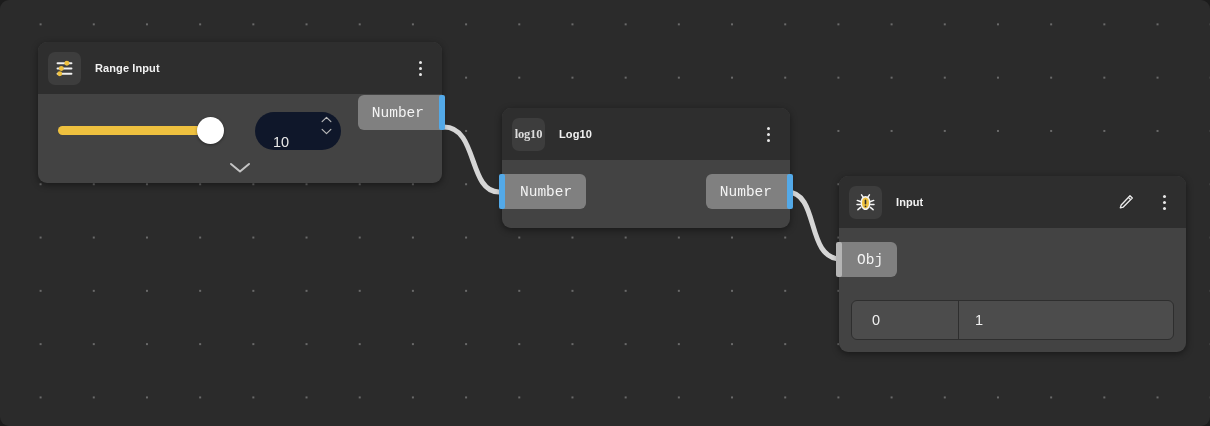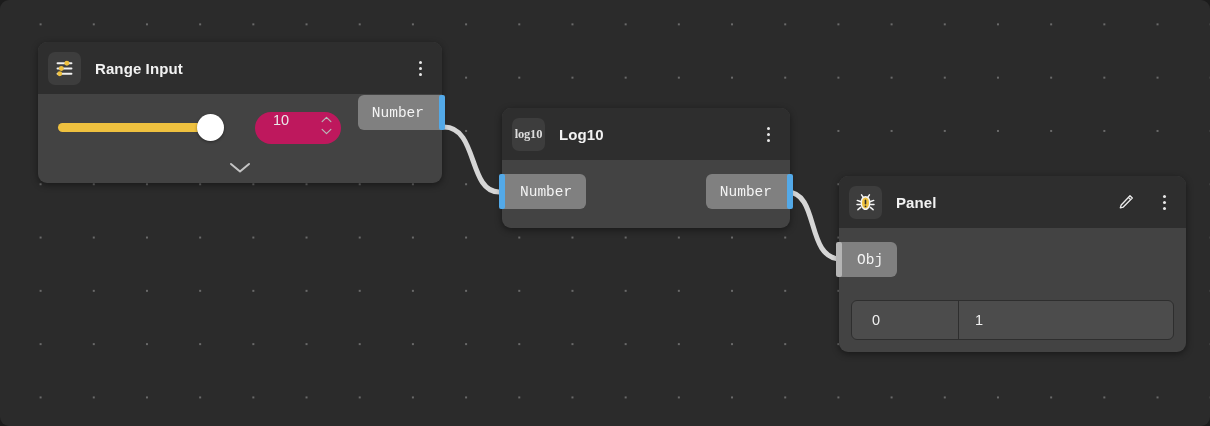--- a/index.html
+++ b/index.html
@@ -42,21 +42,21 @@
   }
   .node-icon{
     width:33px;height:33px;flex:0 0 33px;
     border-radius:7px;
     background:#3d3d3d;
     display:flex;align-items:center;justify-content:center;
   }
   .node-title{
     margin-left:14px;
     color:#f2f2f2;
-    font-size:15px;
+    font-size:11px;
     font-weight:bold;
     letter-spacing:.1px;
     white-space:nowrap;
   }
   .hdr-spacer{flex:1 1 auto;}
   .hdr-btn{
     width:20px;height:24px;flex:0 0 20px;
     display:flex;align-items:center;justify-content:center;
     cursor:pointer;
   }
@@ -107,23 +107,23 @@
   .slider .knob{
     position:absolute;left:139px;top:-8px;
     width:27px;height:27px;border-radius:50%;
     background:#ffffff;
     box-shadow:0 1px 3px rgba(0,0,0,.4);
     cursor:pointer;
   }
   .num-input{
     position:relative;
     margin-left:42px;
-    width:86px;height:32px;flex:0 0 86px;
-    background:#be185d;border-radius:19px;
-    display:flex;align-items:flex-start;
+    width:86px;height:38px;flex:0 0 86px;
+    background:#0f172a;border-radius:19px;
+    display:flex;align-items:flex-end;
   }
   .num-input .val{
     color:#e9e9e9;font-size:14.5px;padding-left:18px;
   }
   .stepper{
     position:absolute;right:9px;top:4px;
     display:flex;flex-direction:column;align-items:center;gap:5px;
   }
   .chev{width:11px;height:7px;}
   .collapse{
@@ -269,21 +269,21 @@
               <path d="M21.7 14.4 L17.9 14.4"></path>
             <path d="M3.3 20.2 L6.4 17.6"></path>
               <path d="M20.7 20.2 L17.6 17.6"></path>
           </g>
           <path d="M12 4.6 C15.6 4.6 17.6 7.8 17.6 12.3 C17.6 17.2 15.3 20.6 12 20.6 C8.7 20.6 6.4 17.2 6.4 12.3 C6.4 7.8 8.4 4.6 12 4.6 Z" fill="#f4f4f4"></path>
           <path d="M12 6.4 C14.6 6.4 16 8.9 16 12.4 C16 16.2 14.4 18.9 12 18.9 C9.6 18.9 8 16.2 8 12.4 C8 8.9 9.4 6.4 12 6.4 Z" fill="#efc13f"></path>
           <rect x="11.1" y="8.7" width="1.8" height="5.6" rx=".9" fill="#2e2e2e"></rect>
           <circle cx="12" cy="16.4" r="1.05" fill="#2e2e2e"></circle>
         </svg>
       </div>
-      <div class="node-title">Panel</div>
+      <div class="node-title">Input</div>
       <div class="hdr-spacer"></div>
       <div class="hdr-btn" style="margin-right:18px;">
         <svg width="18" height="18" viewBox="0 0 24 24">
           <path d="M17.3 3.6 L20.4 6.7 L8.4 18.7 L4.4 19.9 L5.6 15.9 Z" fill="none" stroke="#eaeaea" stroke-width="1.8" stroke-linejoin="round"></path>
           <path d="M15.1 5.8 L18.2 8.9" fill="none" stroke="#eaeaea" stroke-width="1.6"></path>
         </svg>
       </div>
       <div class="hdr-btn">
         <span class="dots">
             <i></i>

